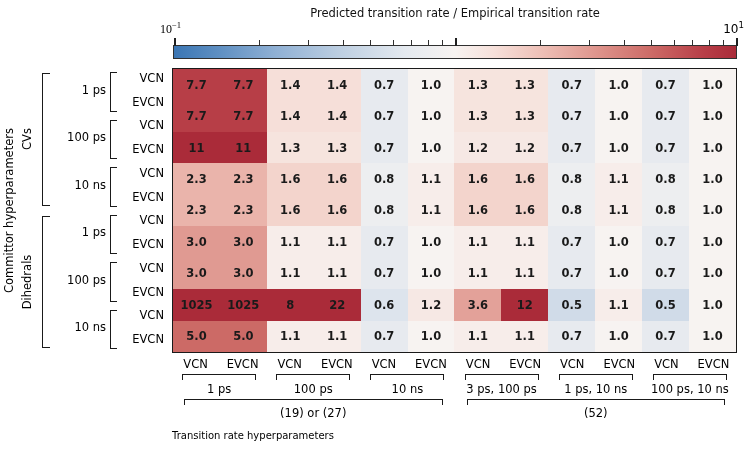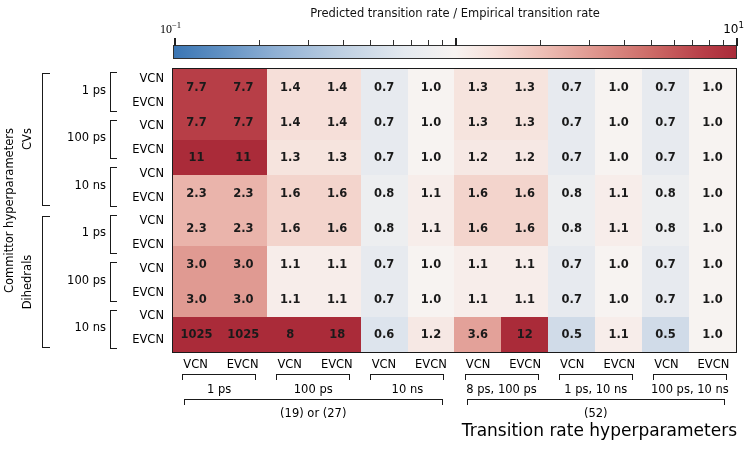--- a/index.html
+++ b/index.html
@@ -112,22 +112,22 @@
   
   .xleaf {
     position: absolute; width: 48px; text-align: center;
     font-size: 11.5px; top: 357px;
   }
   .xgroup {
     position: absolute; text-align: center;
     font-size: 11.5px;
   }
   #xlabel {
-    position: absolute; left: 172px; top: 420px; width: 565px;
-    text-align: right; font-size: 17px;
+    position: absolute; left: 172px; top: 430px; width: 565px;
+    text-align: left; font-size: 10px;
   }
 </style>
 </head>
 <body>
 
 <div class="fig">
 
   <div id="cbar-title">Predicted transition rate / Empirical transition rate</div>
 
   <div id="cbar-tick-left"><span>10</span><sup>−1</sup></div>
@@ -290,28 +290,42 @@
             <td style="background: rgb(247, 237, 234);">1.1</td>
             <td style="background: rgb(231, 234, 239);">0.7</td>
             <td style="background: rgb(247, 243, 241);">1.0</td>
             <td style="background: rgb(231, 234, 239);">0.7</td>
             <td style="background: rgb(247, 243, 241);">1.0</td>
           </tr>
           <tr>
             <td style="background: rgb(170, 43, 57);">1025</td>
             <td style="background: rgb(170, 43, 57);">1025</td>
             <td style="background: rgb(170, 43, 57);">8</td>
-            <td style="background: rgb(170, 43, 57);">18</td>
+            <td style="background: rgb(170, 43, 57);">22</td>
             <td style="background: rgb(221, 228, 237);">0.6</td>
             <td style="background: rgb(246, 232, 228);">1.2</td>
             <td style="background: rgb(227, 161, 153);">3.6</td>
             <td style="background: rgb(170, 43, 57);">12</td>
             <td style="background: rgb(208, 219, 232);">0.5</td>
             <td style="background: rgb(247, 237, 234);">1.1</td>
             <td style="background: rgb(208, 219, 232);">0.5</td>
+            <td style="background: rgb(247, 243, 241);">1.0</td>
+          </tr>
+          <tr>
+            <td style="background: rgb(204, 106, 102);">5.0</td>
+            <td style="background: rgb(204, 106, 102);">5.0</td>
+            <td style="background: rgb(247, 237, 234);">1.1</td>
+            <td style="background: rgb(247, 237, 234);">1.1</td>
+            <td style="background: rgb(231, 234, 239);">0.7</td>
+            <td style="background: rgb(247, 243, 241);">1.0</td>
+            <td style="background: rgb(247, 237, 234);">1.1</td>
+            <td style="background: rgb(247, 237, 234);">1.1</td>
+            <td style="background: rgb(231, 234, 239);">0.7</td>
+            <td style="background: rgb(247, 243, 241);">1.0</td>
+            <td style="background: rgb(231, 234, 239);">0.7</td>
             <td style="background: rgb(247, 243, 241);">1.0</td>
           </tr>
         </tbody>
     </table>
   </div>
 
   <div id="x-axis-labels">
       <div class="xleaf" style="left: 171.542px;">VCN</div>
       <div class="xleaf" style="left: 218.625px;">EVCN</div>
       <div class="xleaf" style="left: 265.708px;">VCN</div>
@@ -324,21 +338,21 @@
       <div class="xleaf" style="left: 595.292px;">EVCN</div>
       <div class="xleaf" style="left: 642.375px;">VCN</div>
       <div class="xleaf" style="left: 689.458px;">EVCN</div>
       <div class="br-bottom" style="left: 182px; top: 374px; width: 74.1667px; height: 6px;"></div>
       <div class="xgroup" style="left: 154px; top: 382px; width: 130.167px;">1 ps</div>
       <div class="br-bottom" style="left: 276.167px; top: 374px; width: 74.1667px; height: 6px;"></div>
       <div class="xgroup" style="left: 248.167px; top: 382px; width: 130.167px;">100 ps</div>
       <div class="br-bottom" style="left: 370.333px; top: 374px; width: 74.1667px; height: 6px;"></div>
       <div class="xgroup" style="left: 342.333px; top: 382px; width: 130.167px;">10 ns</div>
       <div class="br-bottom" style="left: 464.5px; top: 374px; width: 74.1667px; height: 6px;"></div>
-      <div class="xgroup" style="left: 436.5px; top: 382px; width: 130.167px;">8 ps, 100 ps</div>
+      <div class="xgroup" style="left: 436.5px; top: 382px; width: 130.167px;">3 ps, 100 ps</div>
       <div class="br-bottom" style="left: 558.667px; top: 374px; width: 74.1667px; height: 6px;"></div>
       <div class="xgroup" style="left: 530.667px; top: 382px; width: 130.167px;">1 ps, 10 ns</div>
       <div class="br-bottom" style="left: 652.833px; top: 374px; width: 74.1667px; height: 6px;"></div>
       <div class="xgroup" style="left: 624.833px; top: 382px; width: 130.167px;">100 ps, 10 ns</div>
       <div class="br-bottom" style="left: 184px; top: 399px; width: 258.5px; height: 6px;"></div>
       <div class="xgroup" style="left: 184px; top: 406px; width: 258.5px;">(19) or (27)</div>
       <div class="br-bottom" style="left: 466.5px; top: 399px; width: 258.5px; height: 6px;"></div>
       <div class="xgroup" style="left: 466.5px; top: 406px; width: 258.5px;">(52)</div>
     </div>
   <div id="xlabel">Transition rate hyperparameters</div>

